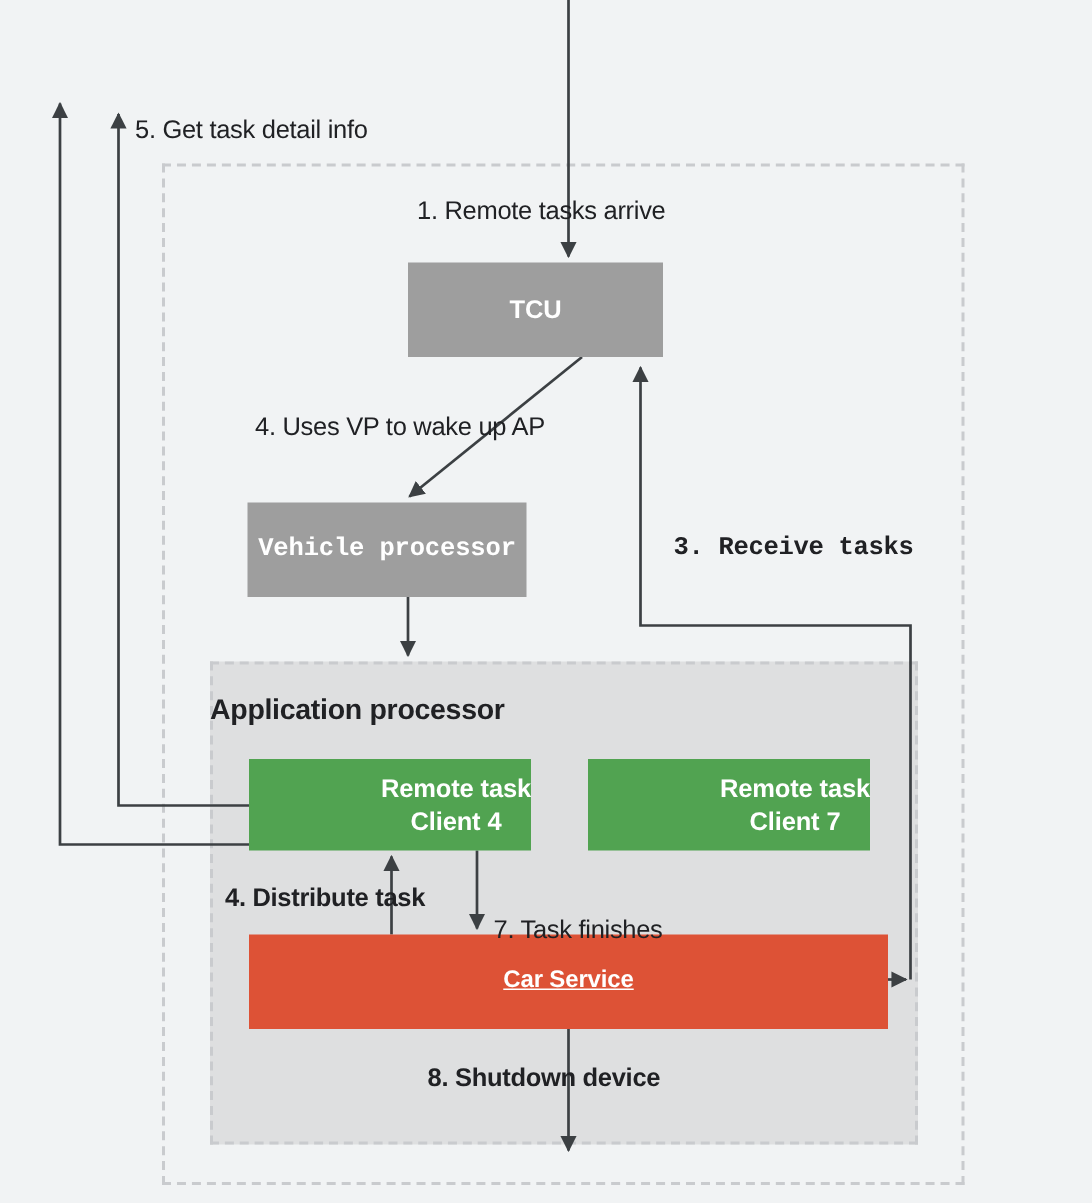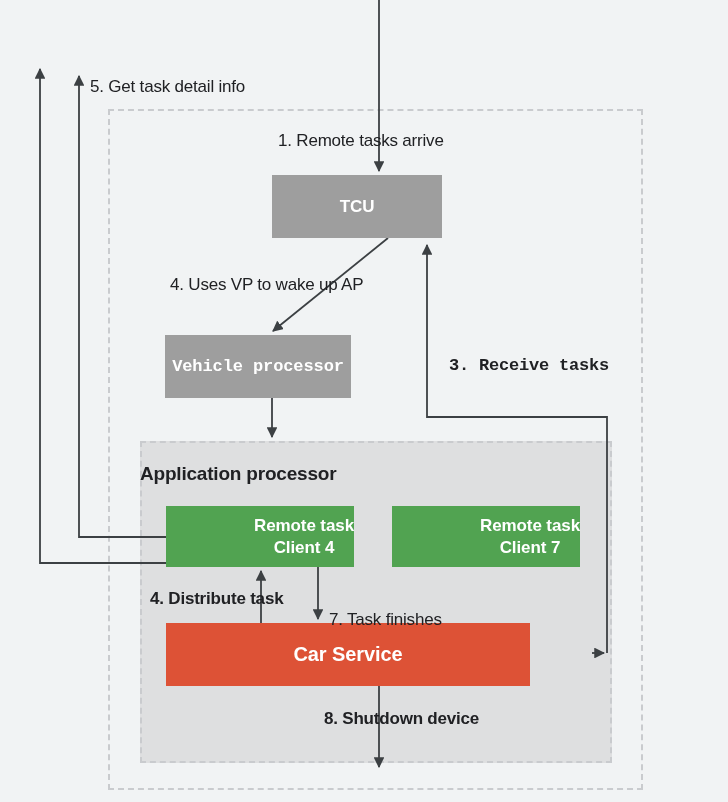--- a/index.html
+++ b/index.html
@@ -80,42 +80,43 @@
   }
   #node-client1 {
     left: 166px; top: 506px; width: 188px; height: 61px;
     font-size: 17px;
   }
   #node-client2 {
     left: 392px; top: 506px; width: 188px; height: 61px;
     font-size: 17px;
   }
   #node-carservice {
-    left: 166px; top: 623px; width: 364px; height: 63px;
-    font-size: 20px;
+    left: 166px; top: 623px; width: 426px; height: 63px;
+    font-size: 16px;
+    text-decoration: underline;
   }
 
   
   .label {
     position: absolute;
     color: #202124;
     font-size: 17px;
     white-space: nowrap;
     letter-spacing: -0.2px;
   }
   .label.bold { font-weight: bold; }
 
   #label-6 { left: 24px;  top: 45px; }
   #label-5 { left: 90px;  top: 77px; }
   #label-1 { left: 278px; top: 131px; }
   #label-2 { left: 170px; top: 275px; }
   #label-3 { left: 449px; top: 356px; font-family: Liberation Mono, monospace; }
   #label-4 { left: 150px; top: 589px; }
   #label-7 { left: 329px; top: 610px; }
-  #label-8 { left: 285px; top: 709px; margin-left: 39px; }
+  #label-8 { left: 285px; top: 709px; }
 
   
   #wires {
     position: absolute;
     left: 0; top: 0;
     width: 728px; height: 802px;
     pointer-events: none;
   }
 </style>
 </head>

